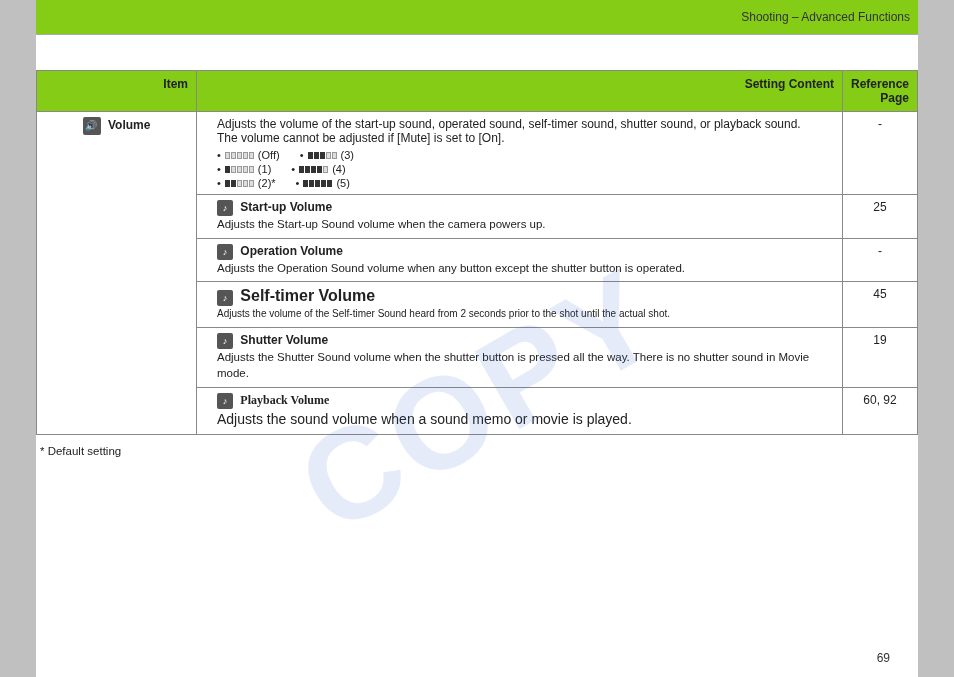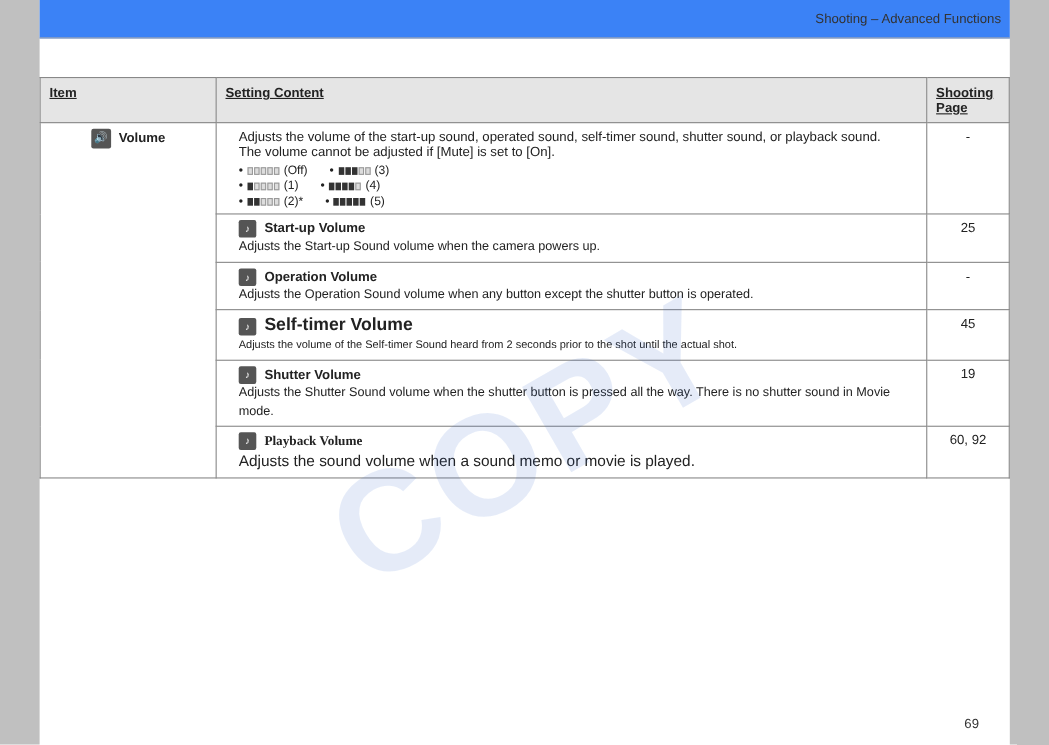--- a/index.html
+++ b/index.html
@@ -55,26 +55,25 @@
       margin-top: 35px;
     }
 
     .doc-table th, .doc-table td {
       border: 1px solid #888;
       padding: 5px 20px;
       vertical-align: top;
     }
 
     .doc-table thead th {
-      background: #e5e5e5;
-      text-align: left;
+      background: #84cc16;
+      text-align: right;
       font-weight: bold;
       font-size: 12px;
       padding: 6px 8px;
-      text-decoration: underline;
     }
 
     .col-item {
       width: 160px;
       text-align: center;
     }
 
     .col-content {
       width: auto;
     }
@@ -183,42 +182,42 @@
     }
 
     
     .header-line {
       height: 35px;
       display: flex;
       align-items: center;
       justify-content: flex-end;
       padding-right: 8px;
       border-bottom: 1px solid #aaa;
-      background: #3b82f6;
+      background: #84cc16;
     }
   </style>
 </head>
 <body>
 
 <div class="side-panel-left"></div>
 <div class="side-panel-right"></div>
 
 <div class="main-content">
 
   <div class="header-line">
     <span class="header-title">Shooting – Advanced Functions</span>
   </div>
 
   <table class="doc-table">
     <thead>
       <tr>
         <th class="col-item">Item</th>
         <th class="col-content">Setting Content</th>
         <th class="col-ref">
-          <span>Shooting Page</span>
+          <span>Reference Page</span>
         </th>
       </tr>
     </thead>
     <tbody>
 
       <tr>
         <td class="item-cell" rowspan="6">
           <span class="item-icon">🔊</span>
           <span class="item-label">Volume</span>
         </td>
@@ -338,20 +337,21 @@
         <td>
         <span style="display:inline-block;width:16px;height:16px;background:#555;border-radius:2px;color:#fff;text-align:center;line-height:16px;font-size:9px;margin-right:4px;vertical-align:middle;">♪</span>
         <strong style="font-size:12px;font-family:Liberation Serif, serif;">Playback Volume</strong><br>
         <span style="font-size:14px;line-height:1.45;">Adjusts the sound volume when a sound memo or movie is played.</span>
       </td>
         <td class="ref-center">60, 92</td>
       </tr>
     </tbody>
   </table>
 
+  <div class="footer-note">* Default setting</div>
 
 </div>
 
 <div class="watermark">
   <span class="watermark-text">COPY</span>
 </div>
 
 <div class="page-number">69</div>
 
 </body></html>

